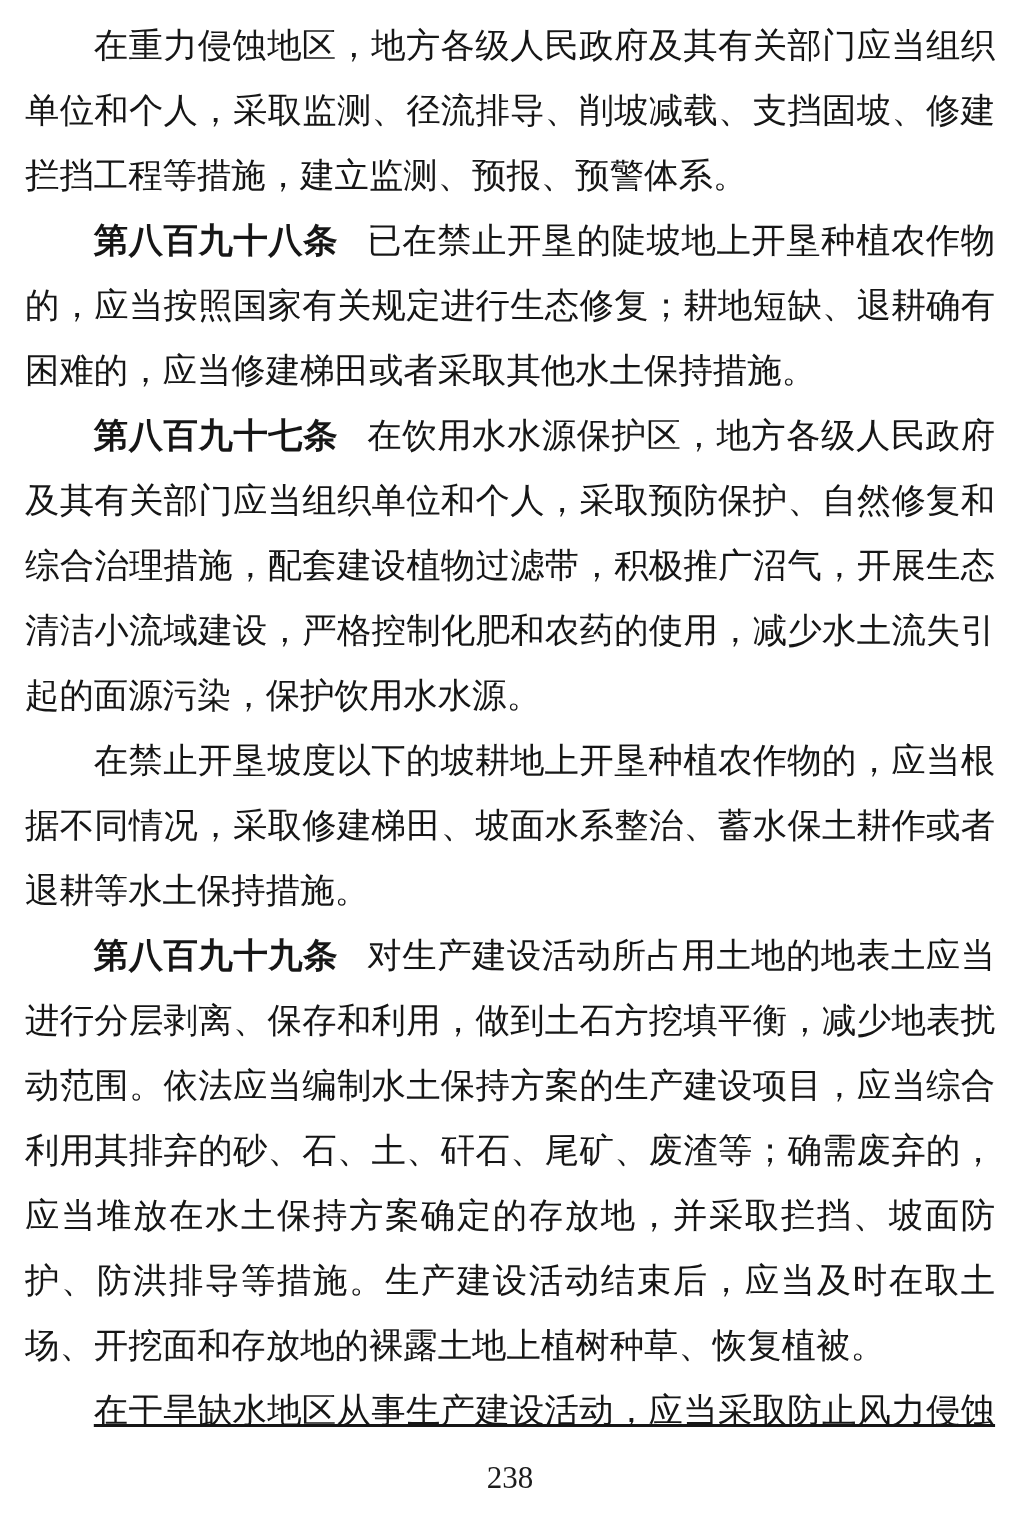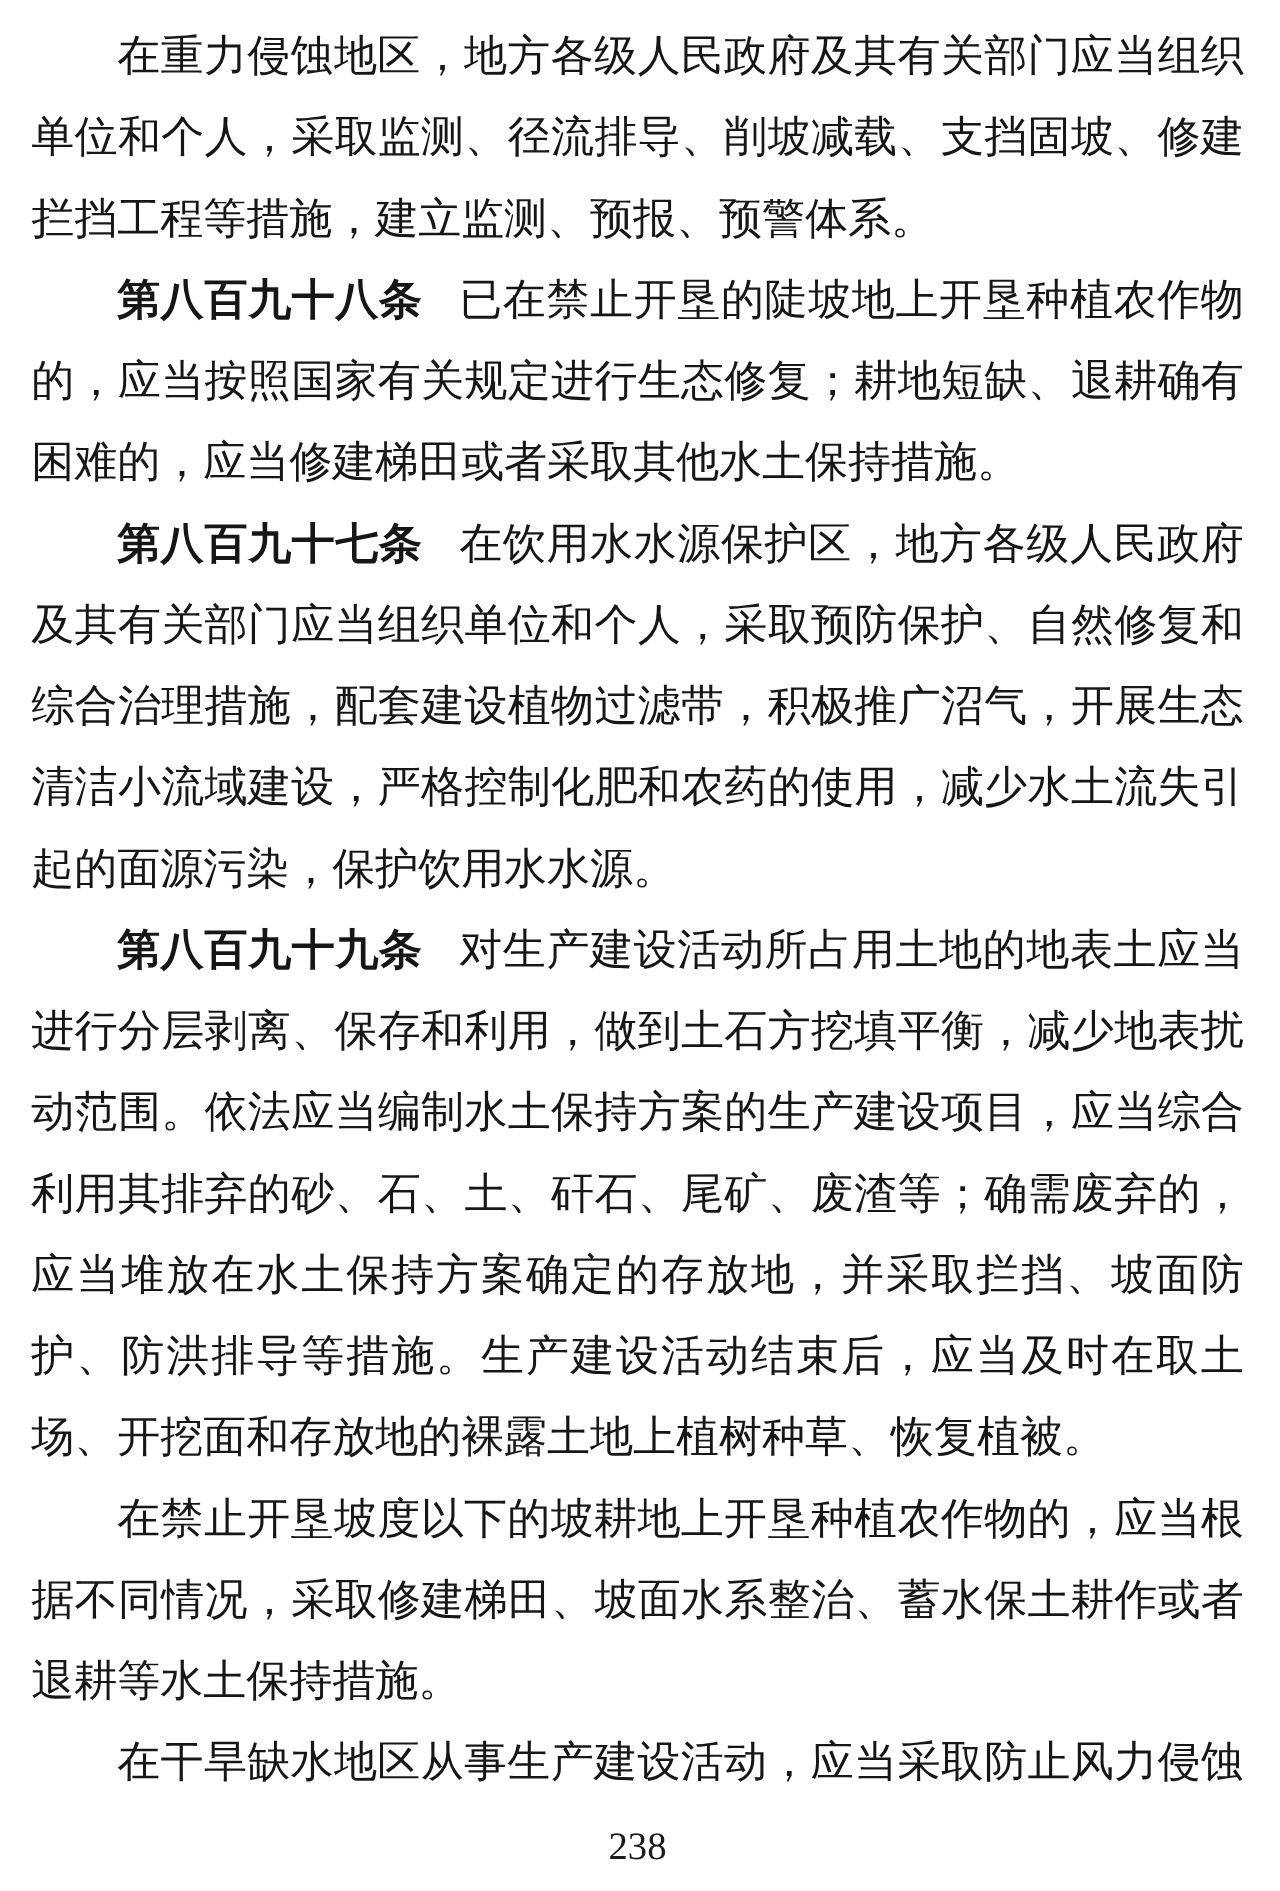--- a/index.html
+++ b/index.html
@@ -31,20 +31,21 @@
     font-size: 34.4px;
     line-height: 65px;
     text-align: justify;
     text-indent: 2em;
     word-break: normal;
     line-break: strict;
     letter-spacing: 0;
   }
   .textblock p.justify-last {
     text-align-last: justify;
+    text-decoration: underline;
   }
   .article {
     font-weight: 700;
     font-family: "Liberation Sans", "DejaVu Sans", sans-serif;
     margin-right: 0.85em;
   }
   .footer {
     width: 28.2em;
     font-size: 34.4px;
     text-align: center;
@@ -62,23 +63,23 @@
 
 <div class="page">
   <div class="textblock">
 
     <p><span>在重力侵蚀地区，地方各级人民政府及其有关部门应当组织单位和个人，采取监测、径流排导、削坡减载、支挡固坡、修建拦挡工程等措施，建立监测、预报、预警体系。</span></p>
 
     <p><span class="article">第八百九十八条</span><span>已在禁止开垦的陡坡地上开垦种植农作物的，应当按照国家有关规定进行生态修复；耕地短缺、退耕确有困难的，应当修建梯田或者采取其他水土保持措施。</span></p>
 
     <p><span class="article">第八百九十七条</span><span>在饮用水水源保护区，地方各级人民政府及其有关部门应当组织单位和个人，采取预防保护、自然修复和综合治理措施，配套建设植物过滤带，积极推广沼气，开展生态清洁小流域建设，严格控制化肥和农药的使用，减少水土流失引起的面源污染，保护饮用水水源。</span></p>
 
+    <p><span>在禁止开垦坡度以下的坡耕地上开垦种植农作物的，应当根据不同情况，采取修建梯田、坡面水系整治、蓄水保土耕作或者退耕等水土保持措施。</span></p>
+
     <p><span class="article">第八百九十九条</span><span>对生产建设活动所占用土地的地表土应当进行分层剥离、保存和利用，做到土石方挖填平衡，减少地表扰动范围。依法应当编制水土保持方案的生产建设项目，应当综合利用其排弃的砂、石、土、矸石、尾矿、废渣等；确需废弃的，应当堆放在水土保持方案确定的存放地，并采取拦挡、坡面防护、防洪排导等措施。生产建设活动结束后，应当及时在取土场、开挖面和存放地的裸露土地上植树种草、恢复植被。</span></p>
-
-    <p><span>在禁止开垦坡度以下的坡耕地上开垦种植农作物的，应当根据不同情况，采取修建梯田、坡面水系整治、蓄水保土耕作或者退耕等水土保持措施。</span></p>
 
     <p class="justify-last"><span>在干旱缺水地区从事生产建设活动，应当采取防止风力侵蚀</span></p>
 
   </div>
 
   <div class="footer">
     <span class="page-number">238</span>
   </div>
 </div>
 

